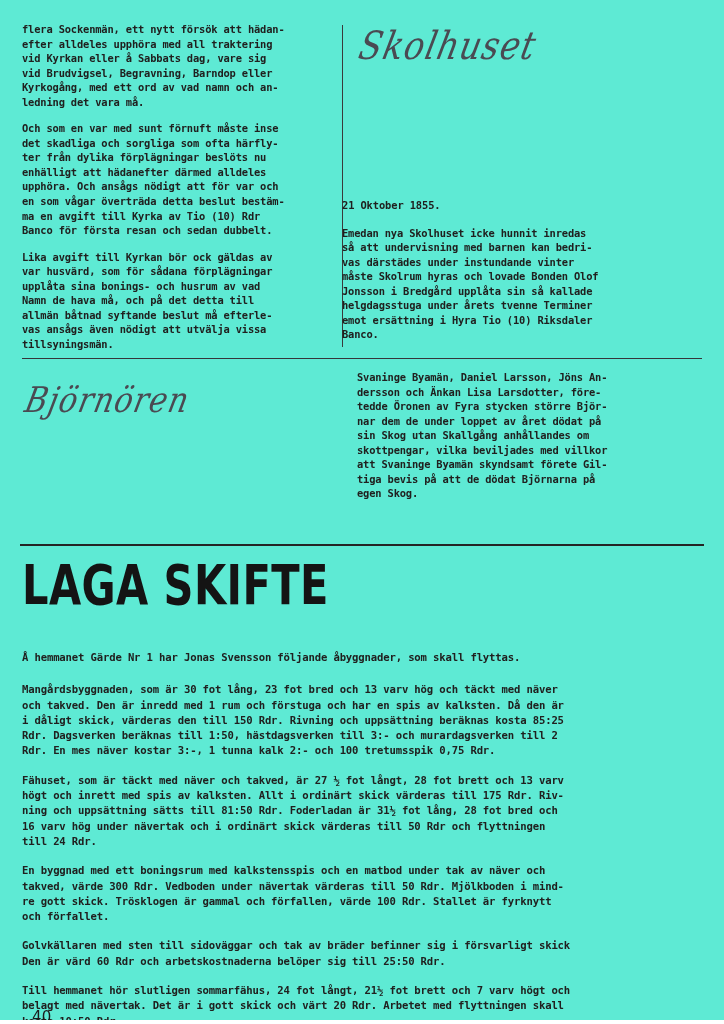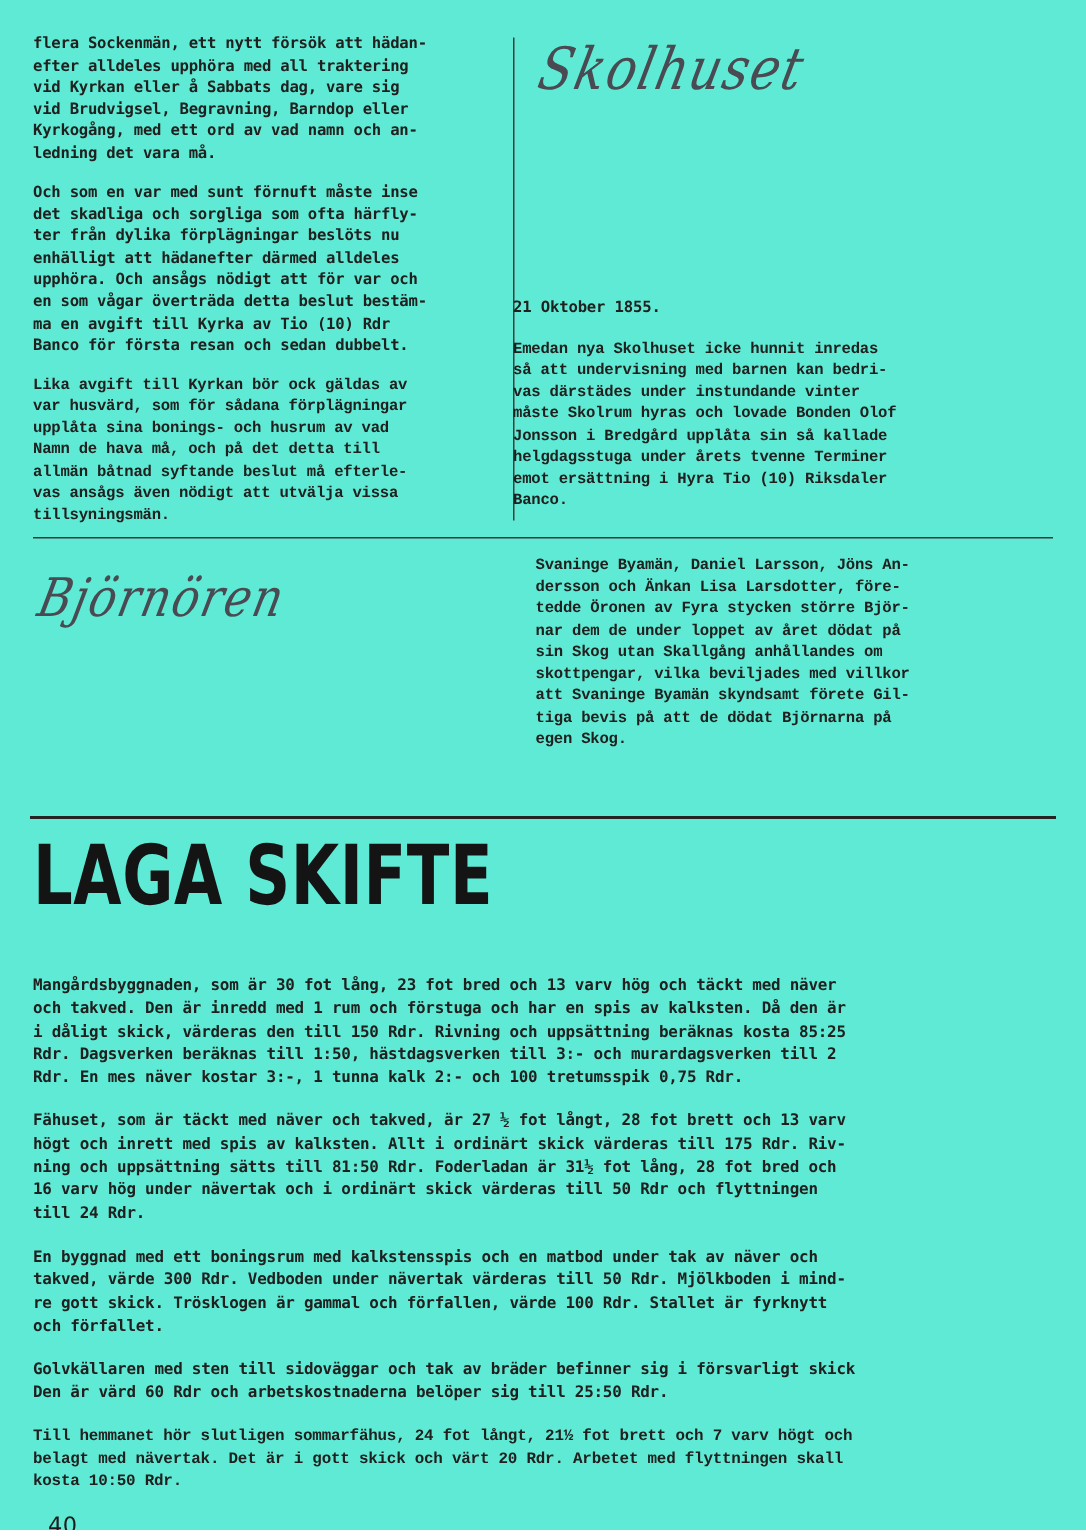--- a/index.html
+++ b/index.html
@@ -60,21 +60,21 @@
     line-height: 14.55px;
     letter-spacing: -0.15px;
     color: #20201f;
     margin: 0 0 12px 0;
     text-align: left;
     white-space: pre-wrap;
     font-weight: 600;
     -webkit-font-smoothing: none;
   }
 
-  .tw:last-child { margin-bottom: 0; font-family: Liberation Mono, monospace; }
+  .tw:last-child { margin-bottom: 0; }
 
   
   .tw-head {
     font-family: "DejaVu Sans Mono", "Liberation Mono", monospace;
     font-size: 10.4px;
     line-height: 14.5px;
     letter-spacing: -0.1px;
     color: #20201f;
     font-weight: 600;
     margin: 0 0 13px 0;
@@ -253,20 +253,21 @@
     </div>
   </div>
 
   <div class="script script-bjornoren">Björnören</div>
 
   <div class="hrule-thick"></div>
 
   <div class="display-heading">LAGA  SKIFTE</div>
 
   <div class="lower-section">
+    <p class="tw lead">Å hemmanet Gärde Nr 1 har Jonas Svensson följande åbyggnader, som skall flyttas.</p>
     <p class="tw">Mangårdsbyggnaden, som är 30 fot lång, 23 fot bred och 13 varv hög och täckt med näver
 och takved. Den är inredd med 1 rum och förstuga och har en spis av kalksten. Då den är
 i dåligt skick, värderas den till 150 Rdr. Rivning och uppsättning beräknas kosta 85:25
 Rdr. Dagsverken beräknas till 1:50, hästdagsverken till 3:- och murardagsverken till 2
 Rdr. En mes näver kostar 3:-, 1 tunna kalk 2:- och 100 tretumsspik 0,75 Rdr.</p>
     <p class="tw">Fähuset, som är täckt med näver och takved, är 27 ½ fot långt, 28 fot brett och 13 varv
 högt och inrett med spis av kalksten. Allt i ordinärt skick värderas till 175 Rdr. Riv-
 ning och uppsättning sätts till 81:50 Rdr. Foderladan är 31½ fot lång, 28 fot bred och
 16 varv hög under nävertak och i ordinärt skick värderas till 50 Rdr och flyttningen
 till 24 Rdr.</p>

